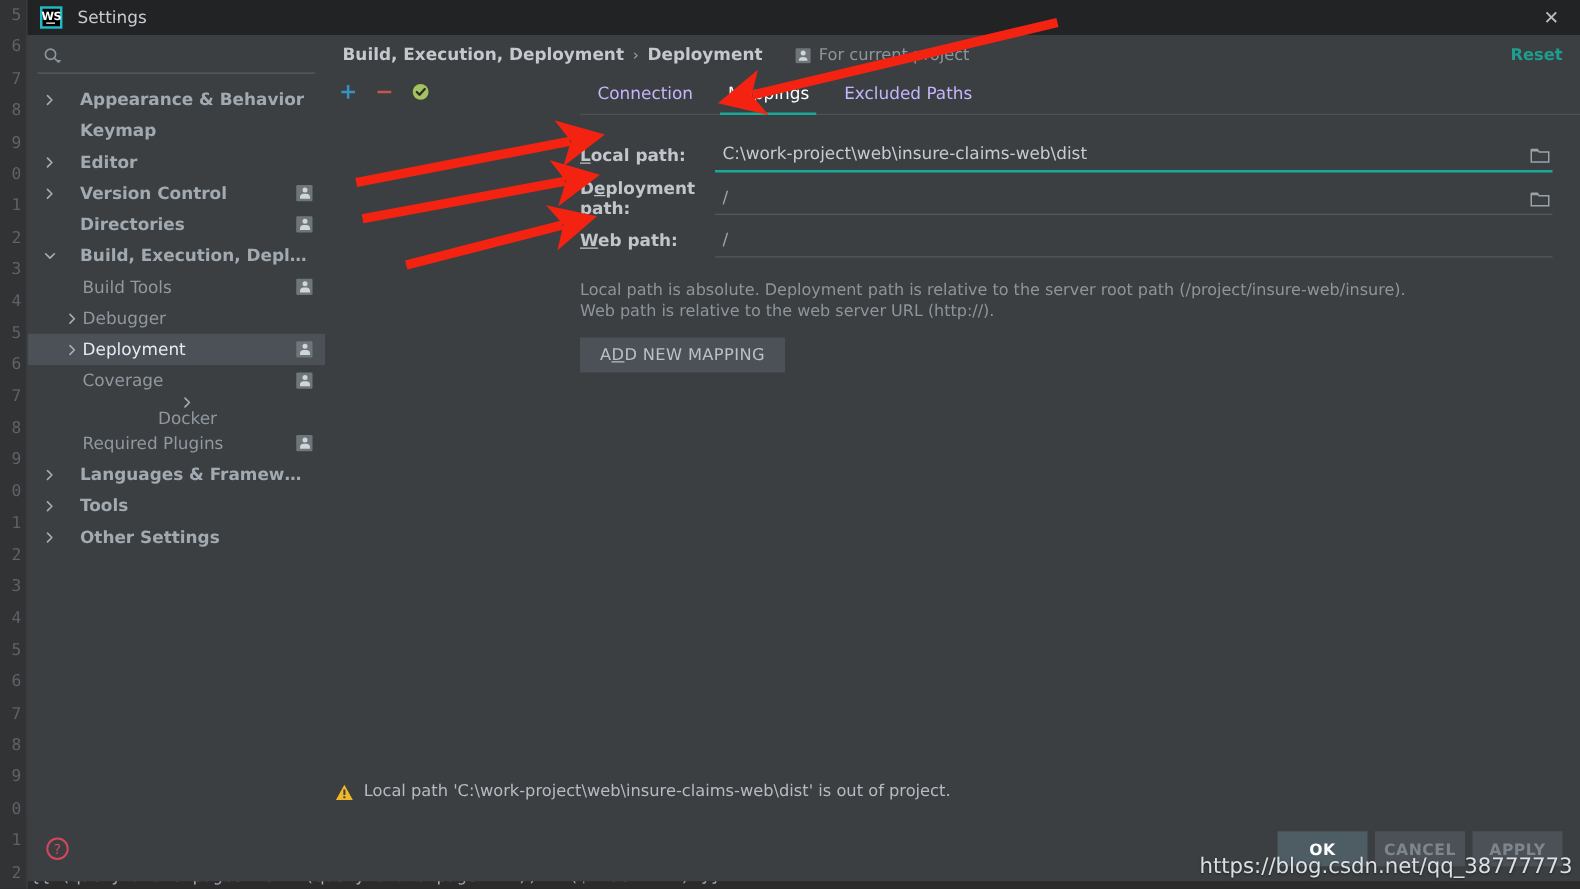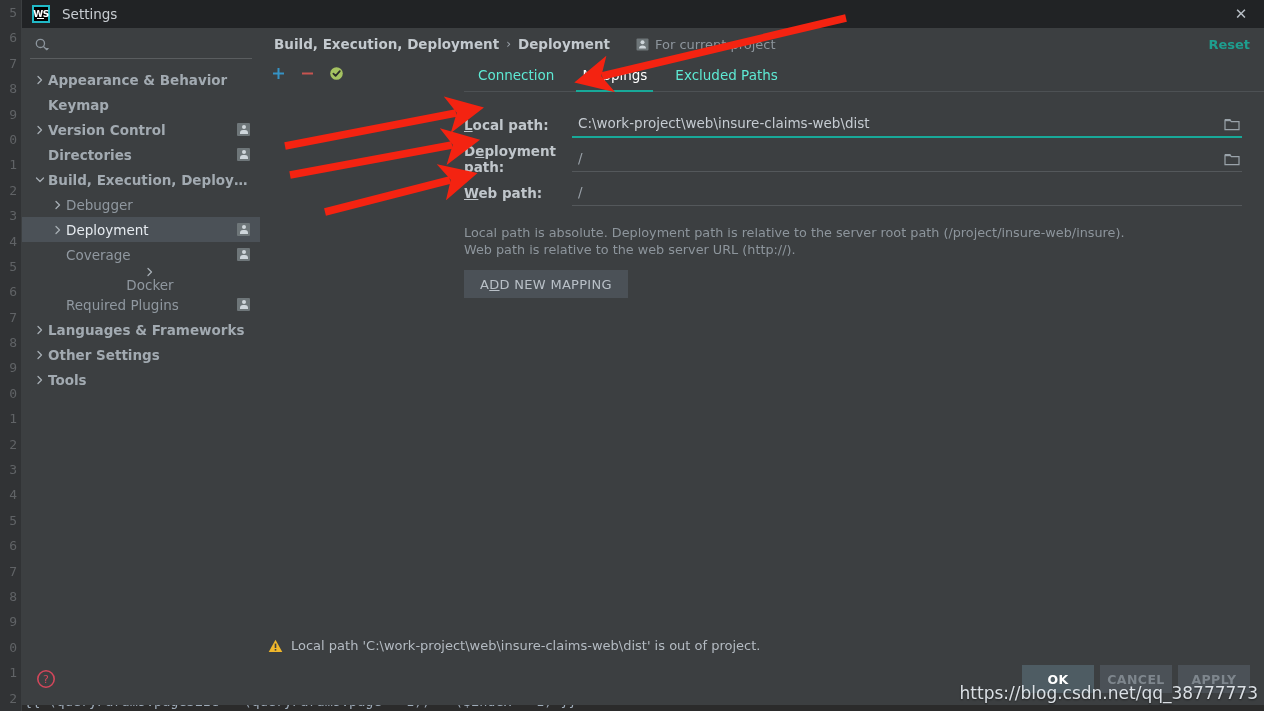--- a/index.html
+++ b/index.html
@@ -112,21 +112,21 @@
     padding-top: 3px;
   }
   .tree-item {
     height: 25px; display: flex; align-items: center;
     padding-right: 10px;
     font-size: 13.5px;
     color: #a6adb4;
     cursor: default;
     position: relative;
   }
-  .tree-item.bold { font-weight: bold; color: #a2aab1; }
+  .tree-item.bold { font-weight: bold; color: #a2aab1; gap: 16px; }
   .tree-item.dim { color: #9098a0; }
   .tree-item.selected { background: #4b5157; color: #e6ebf0; }
   .tree-item.selected .label { color: #e6ebf0; }
   .tw {
     width: 16px; flex: none; text-align: center;
     font-size: 9px; color: #a6adb4;
     line-height: 1;
   }
   .tw.spacer { visibility: hidden; }
   .tw svg { display: block; margin: 0 auto; }
@@ -195,21 +195,21 @@
 
   
   #form-col { flex: 1; min-width: 0; display: flex; flex-direction: column; padding-left: 4px; }
   #tabs {
     height: 32px; flex: none;
     display: flex; align-items: flex-end;
     border-bottom: 1px solid #4d5154;
   }
   .tab {
     padding: 0 14px 8px 14px;
-    font-size: 13.5px; color: #5eead4;
+    font-size: 13.5px; color: #c4b5fd;
     cursor: pointer; position: relative;
   }
   .tab.active { color: #ffffff; }
   .tab.active::after {
     content:""; position: absolute; left: 8px; right: 8px; bottom: -1px;
     height: 2px; background: #18a999;
   }
 
   #form-area { padding: 16px 22px 0 0; }
   .field-row {
@@ -252,21 +252,21 @@
     background: #4b5157;
     color: #b9c0c7; font-size: 13px; font-weight: 500;
     letter-spacing: .3px;
     cursor: pointer; border: none;
     font-family: inherit;
   }
   #add-mapping-btn u { text-decoration: underline; }
 
   
   #warning-row {
-    position: absolute; left: 4px; right: 0; bottom: 0;
+    position: absolute; left: 4px; right: 0; bottom: 12px;
     display: flex; align-items: center; gap: 8px;
     font-size: 13px; color: #b4bbc2;
     padding-left: 4px;
     margin-top: 44px;
   }
 
   
   #footer {
     height: 52px; flex: none;
     display: flex; align-items: center;
@@ -372,35 +372,48 @@
           <div class="tree-item bold" style="padding-left: 10px;">
             <span class="tw spacer"></span>
             <span class="label">Keymap</span>
           </div>
           <div class="tree-item bold" style="padding-left: 10px;">
             <span class="tw">
               <svg width="10" height="10" viewBox="0 0 10 10">
                 <path d="M3 1.5 L6.5 5 L3 8.5" fill="none" stroke="#a6adb4" stroke-width="1.3" stroke-linecap="round" stroke-linejoin="round"></path>
               </svg>
             </span>
+            <span class="label">Editor</span>
+          </div>
+          <div class="tree-item bold" style="padding-left: 10px;">
+            <span class="tw">
+              <svg width="10" height="10" viewBox="0 0 10 10">
+                <path d="M3 1.5 L6.5 5 L3 8.5" fill="none" stroke="#a6adb4" stroke-width="1.3" stroke-linecap="round" stroke-linejoin="round"></path>
+              </svg>
+            </span>
             <span class="label">Version Control</span>
             <span class="badge-icon"></span>
           </div>
           <div class="tree-item bold" style="padding-left: 10px;">
             <span class="tw spacer"></span>
             <span class="label">Directories</span>
             <span class="badge-icon"></span>
           </div>
           <div class="tree-item bold" style="padding-left: 10px;">
             <span class="tw">
               <svg width="10" height="10" viewBox="0 0 10 10">
                 <path d="M1.5 3 L5 6.5 L8.5 3" fill="none" stroke="#a6adb4" stroke-width="1.3" stroke-linecap="round" stroke-linejoin="round"></path>
               </svg>
             </span>
             <span class="label">Build, Execution, Deployment</span>
+          </div>
+          <div class="tree-item dim" style="padding-left: 28px;">
+            <span class="tw spacer"></span>
+            <span class="label">Build Tools</span>
+            <span class="badge-icon"></span>
           </div>
           <div class="tree-item dim" style="padding-left: 28px;">
             <span class="tw">
               <svg width="10" height="10" viewBox="0 0 10 10">
                 <path d="M3 1.5 L6.5 5 L3 8.5" fill="none" stroke="#a6adb4" stroke-width="1.3" stroke-linecap="round" stroke-linejoin="round"></path>
               </svg>
             </span>
             <span class="label">Debugger</span>
           </div>
           <div class="tree-item dim selected" style="padding-left: 28px;">
@@ -437,29 +450,29 @@
               </svg>
             </span>
             <span class="label">Languages &amp; Frameworks</span>
           </div>
           <div class="tree-item bold" style="padding-left: 10px;">
             <span class="tw">
               <svg width="10" height="10" viewBox="0 0 10 10">
                 <path d="M3 1.5 L6.5 5 L3 8.5" fill="none" stroke="#a6adb4" stroke-width="1.3" stroke-linecap="round" stroke-linejoin="round"></path>
               </svg>
             </span>
+            <span class="label">Tools</span>
+          </div>
+          <div class="tree-item bold" style="padding-left: 10px;">
+            <span class="tw">
+              <svg width="10" height="10" viewBox="0 0 10 10">
+                <path d="M3 1.5 L6.5 5 L3 8.5" fill="none" stroke="#a6adb4" stroke-width="1.3" stroke-linecap="round" stroke-linejoin="round"></path>
+              </svg>
+            </span>
             <span class="label">Other Settings</span>
-          </div>
-          <div class="tree-item bold" style="padding-left: 10px;">
-            <span class="tw">
-              <svg width="10" height="10" viewBox="0 0 10 10">
-                <path d="M3 1.5 L6.5 5 L3 8.5" fill="none" stroke="#a6adb4" stroke-width="1.3" stroke-linecap="round" stroke-linejoin="round"></path>
-              </svg>
-            </span>
-            <span class="label">Tools</span>
           </div>
         </div>
     </div>
 
     <div id="content-panel">
 
       <div id="breadcrumb-row">
         <span id="bc-1">Build, Execution, Deployment</span>
         <span id="bc-sep">›</span>
         <span id="bc-2">Deployment</span>

